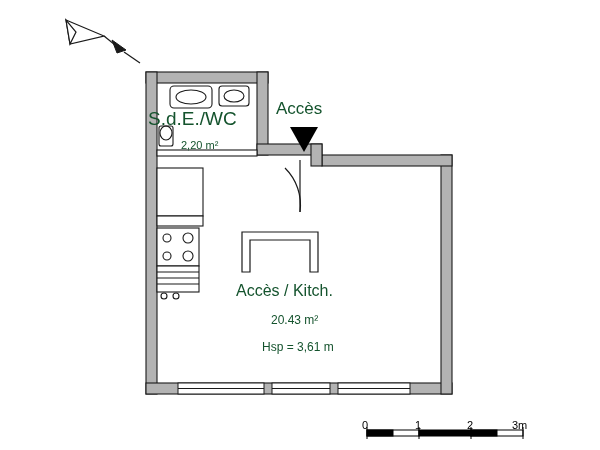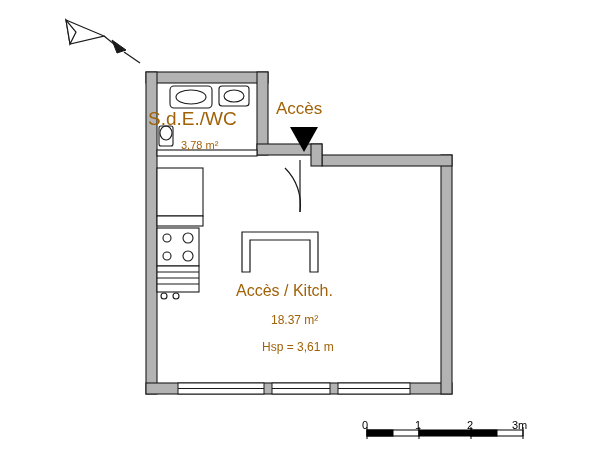--- a/index.html
+++ b/index.html
@@ -16,21 +16,21 @@
   }
   #plan {
     position: absolute;
     left: 0;
     top: 0;
     width: 600px;
     height: 450px;
   }
   .lbl {
     position: absolute;
-    color: #a16207;
+    color: #14532d;
     white-space: nowrap;
     user-select: none;
   }
   .lbl-sde {
     font-size: 19px;
     left: 148px;
     top: 108px;
   }
   .lbl-sde-area {
     font-size: 11px;
@@ -167,22 +167,22 @@
     <rect x="471" y="430" width="52" height="6" fill="#ffffff" stroke="#000000" stroke-width="1"></rect>
     <rect x="471" y="430" width="26" height="6" fill="#000000" stroke="#000000" stroke-width="1"></rect>
     <line x1="367" y1="427" x2="367" y2="439" stroke="#000000" stroke-width="1"></line>
     <line x1="419" y1="427" x2="419" y2="439" stroke="#000000" stroke-width="1"></line>
     <line x1="471" y1="427" x2="471" y2="439" stroke="#000000" stroke-width="1"></line>
     <line x1="523" y1="427" x2="523" y2="439" stroke="#000000" stroke-width="1"></line>
   </g>
 </svg>
 
 <div class="lbl lbl-sde">S.d.E./WC</div>
-<div class="lbl lbl-sde-area">3,78 m²</div>
+<div class="lbl lbl-sde-area">2,20 m²</div>
 <div class="lbl lbl-acces">Accès</div>
 <div class="lbl lbl-sejour">Accès / Kitch.</div>
-<div class="lbl lbl-sejour-area">18.37 m²</div>
+<div class="lbl lbl-sejour-area">20.43 m²</div>
 <div class="lbl lbl-hsp">Hsp = 3,61 m</div>
 
 <div class="scale-lbl s0">0</div>
 <div class="scale-lbl s1">1</div>
 <div class="scale-lbl s2">2</div>
 <div class="scale-lbl s3">3m</div>
 
 </body></html>

